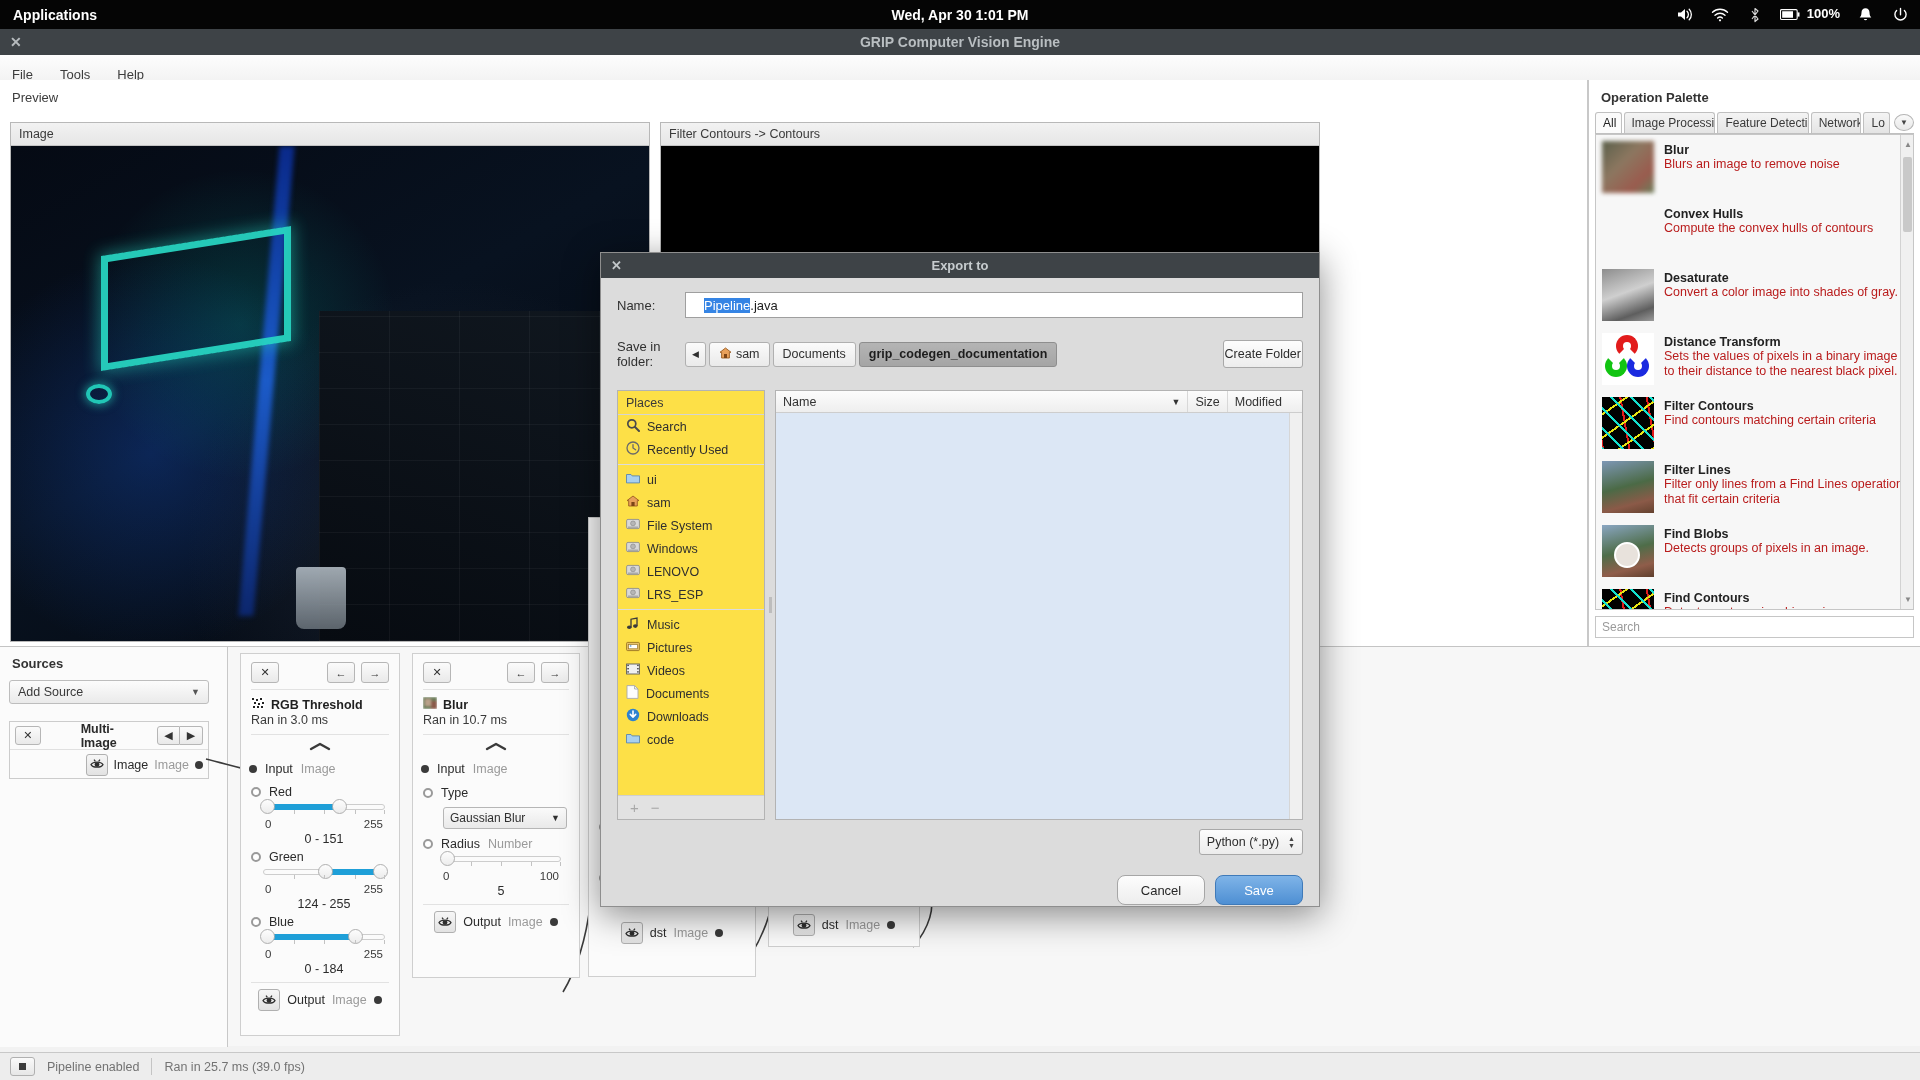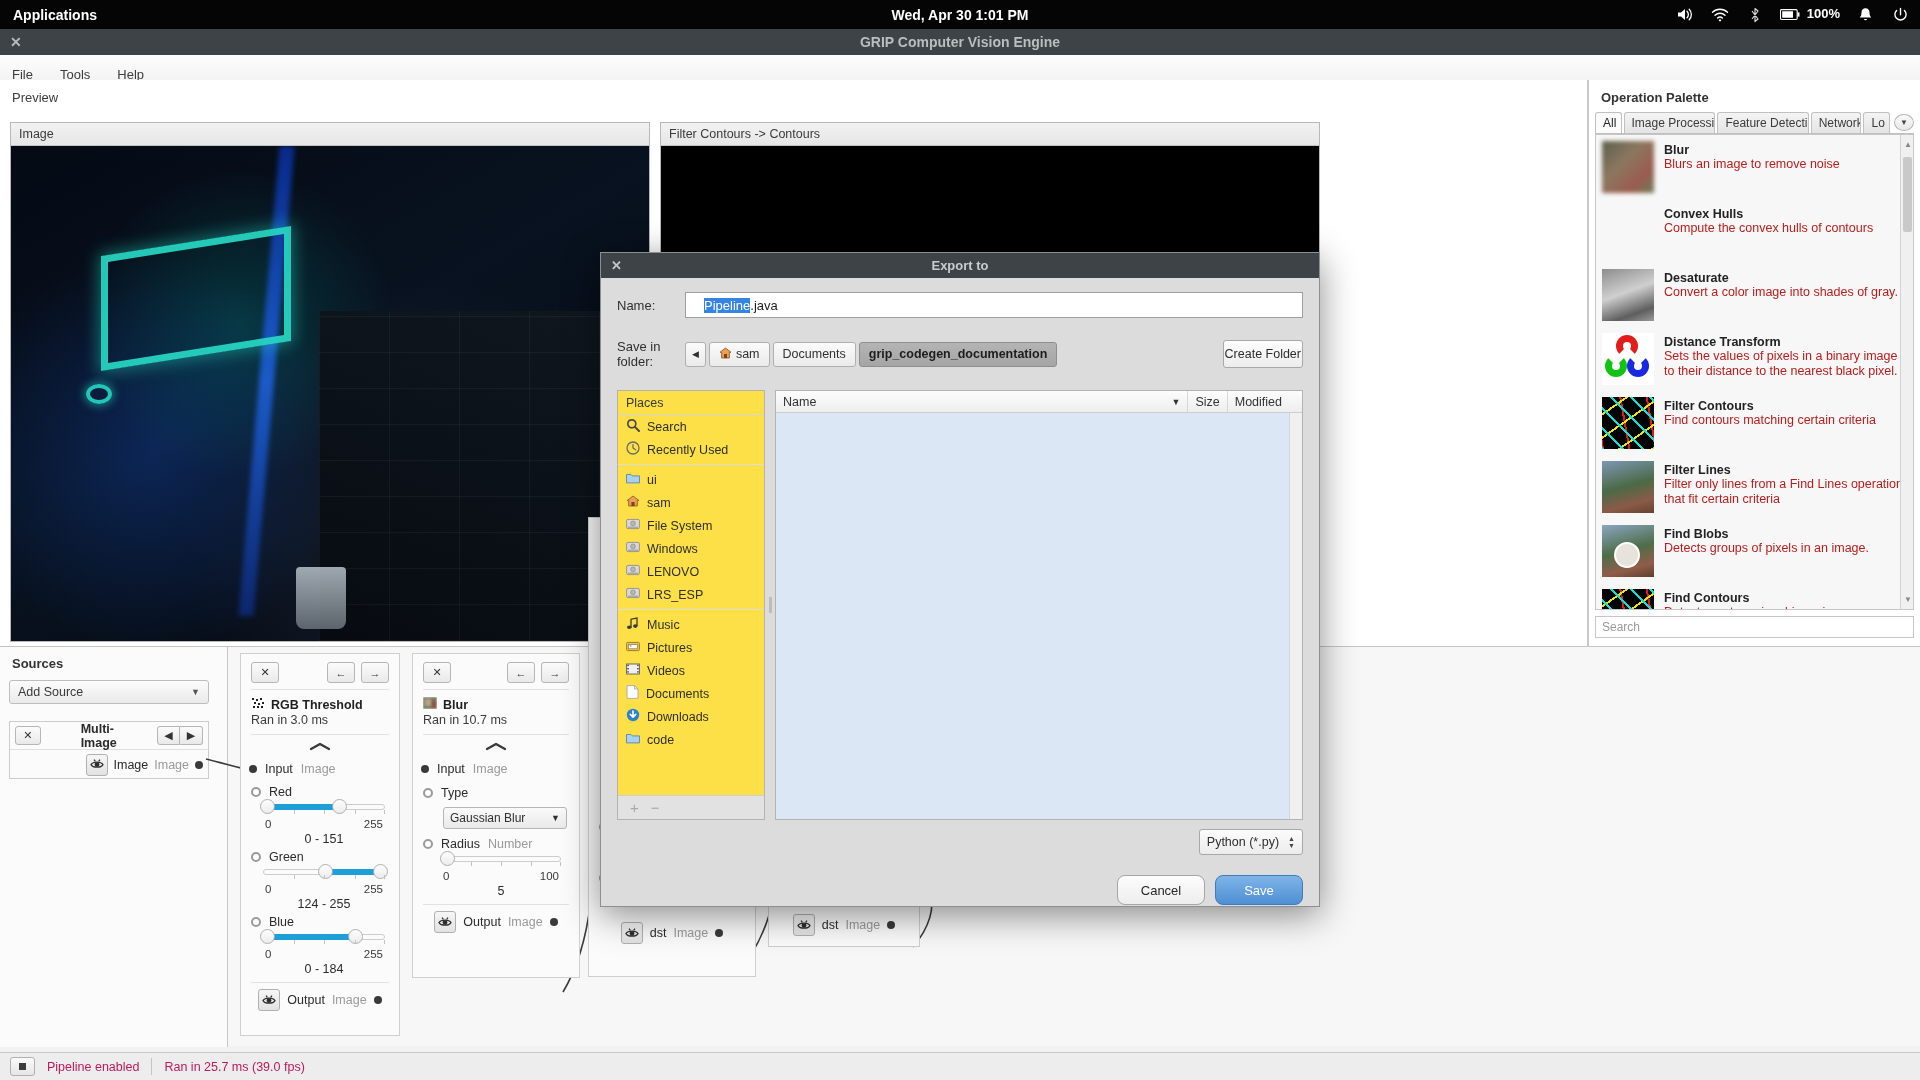--- a/index.html
+++ b/index.html
@@ -250,21 +250,21 @@
     position:absolute; left:0; bottom:0; width:1920px; height:28px;
     background:#ededed; border-top:1px solid #c8c8c8;
     display:flex; align-items:center; gap:12px; padding-left:10px;
   }
   #statusbar .stopbtn {
     width:25px; height:19px; border:1px solid #b0b0b0; border-radius:3px;
     background:linear-gradient(#fafafa,#e6e6e6);
     display:flex; align-items:center; justify-content:center;
   }
   #statusbar .stopbtn i { width:7px; height:7px; background:#3c3c3c; display:block; }
-  #statusbar .st { font-size:12.5px; color:#be185d; }
+  #statusbar .st { font-size:12.5px; color:#737373; }
   #statusbar .divider { width:1px; height:17px; background:#c4c4c4; }
   
   #dialog {
     position:absolute; left:600px; top:252px; width:720px; height:655px;
     background:#dcdcdc; border:1px solid #8e8e8e;
     box-shadow:0 8px 34px rgba(0,0,0,0.45);
     z-index:50;
   }
   #dlg-titlebar {
     height:25px; background:#3e4347; display:flex; align-items:center; position:relative;

